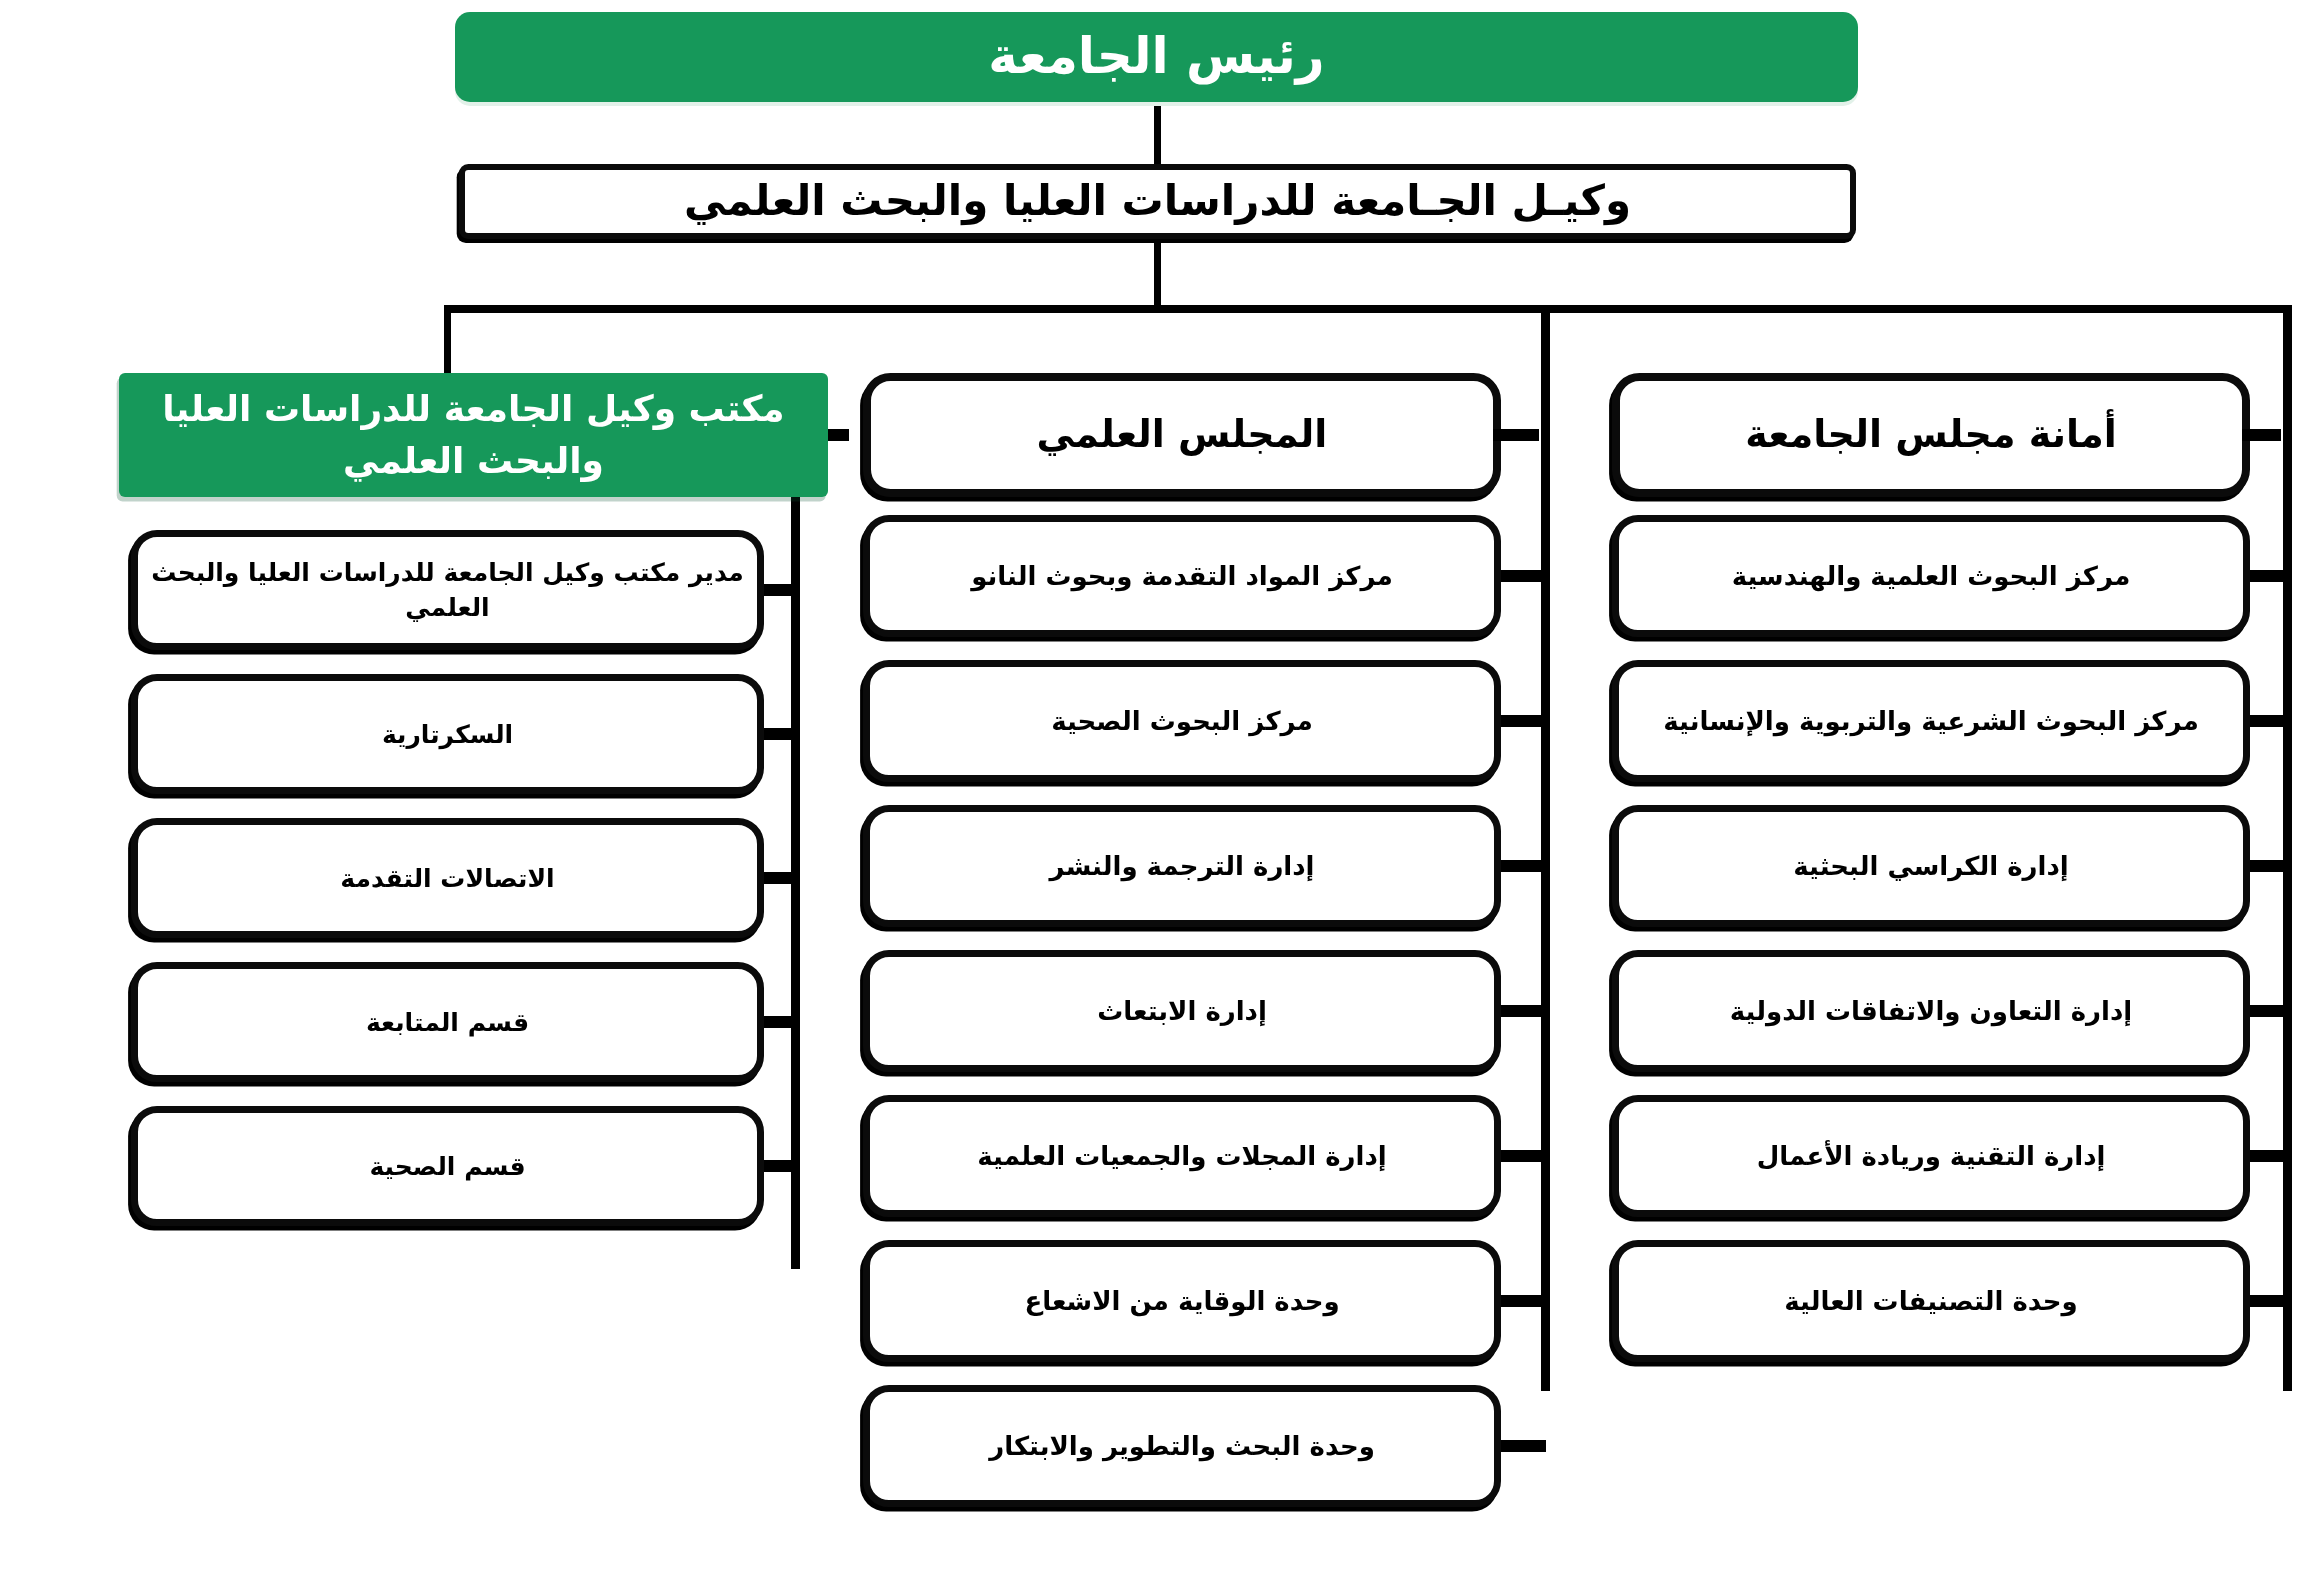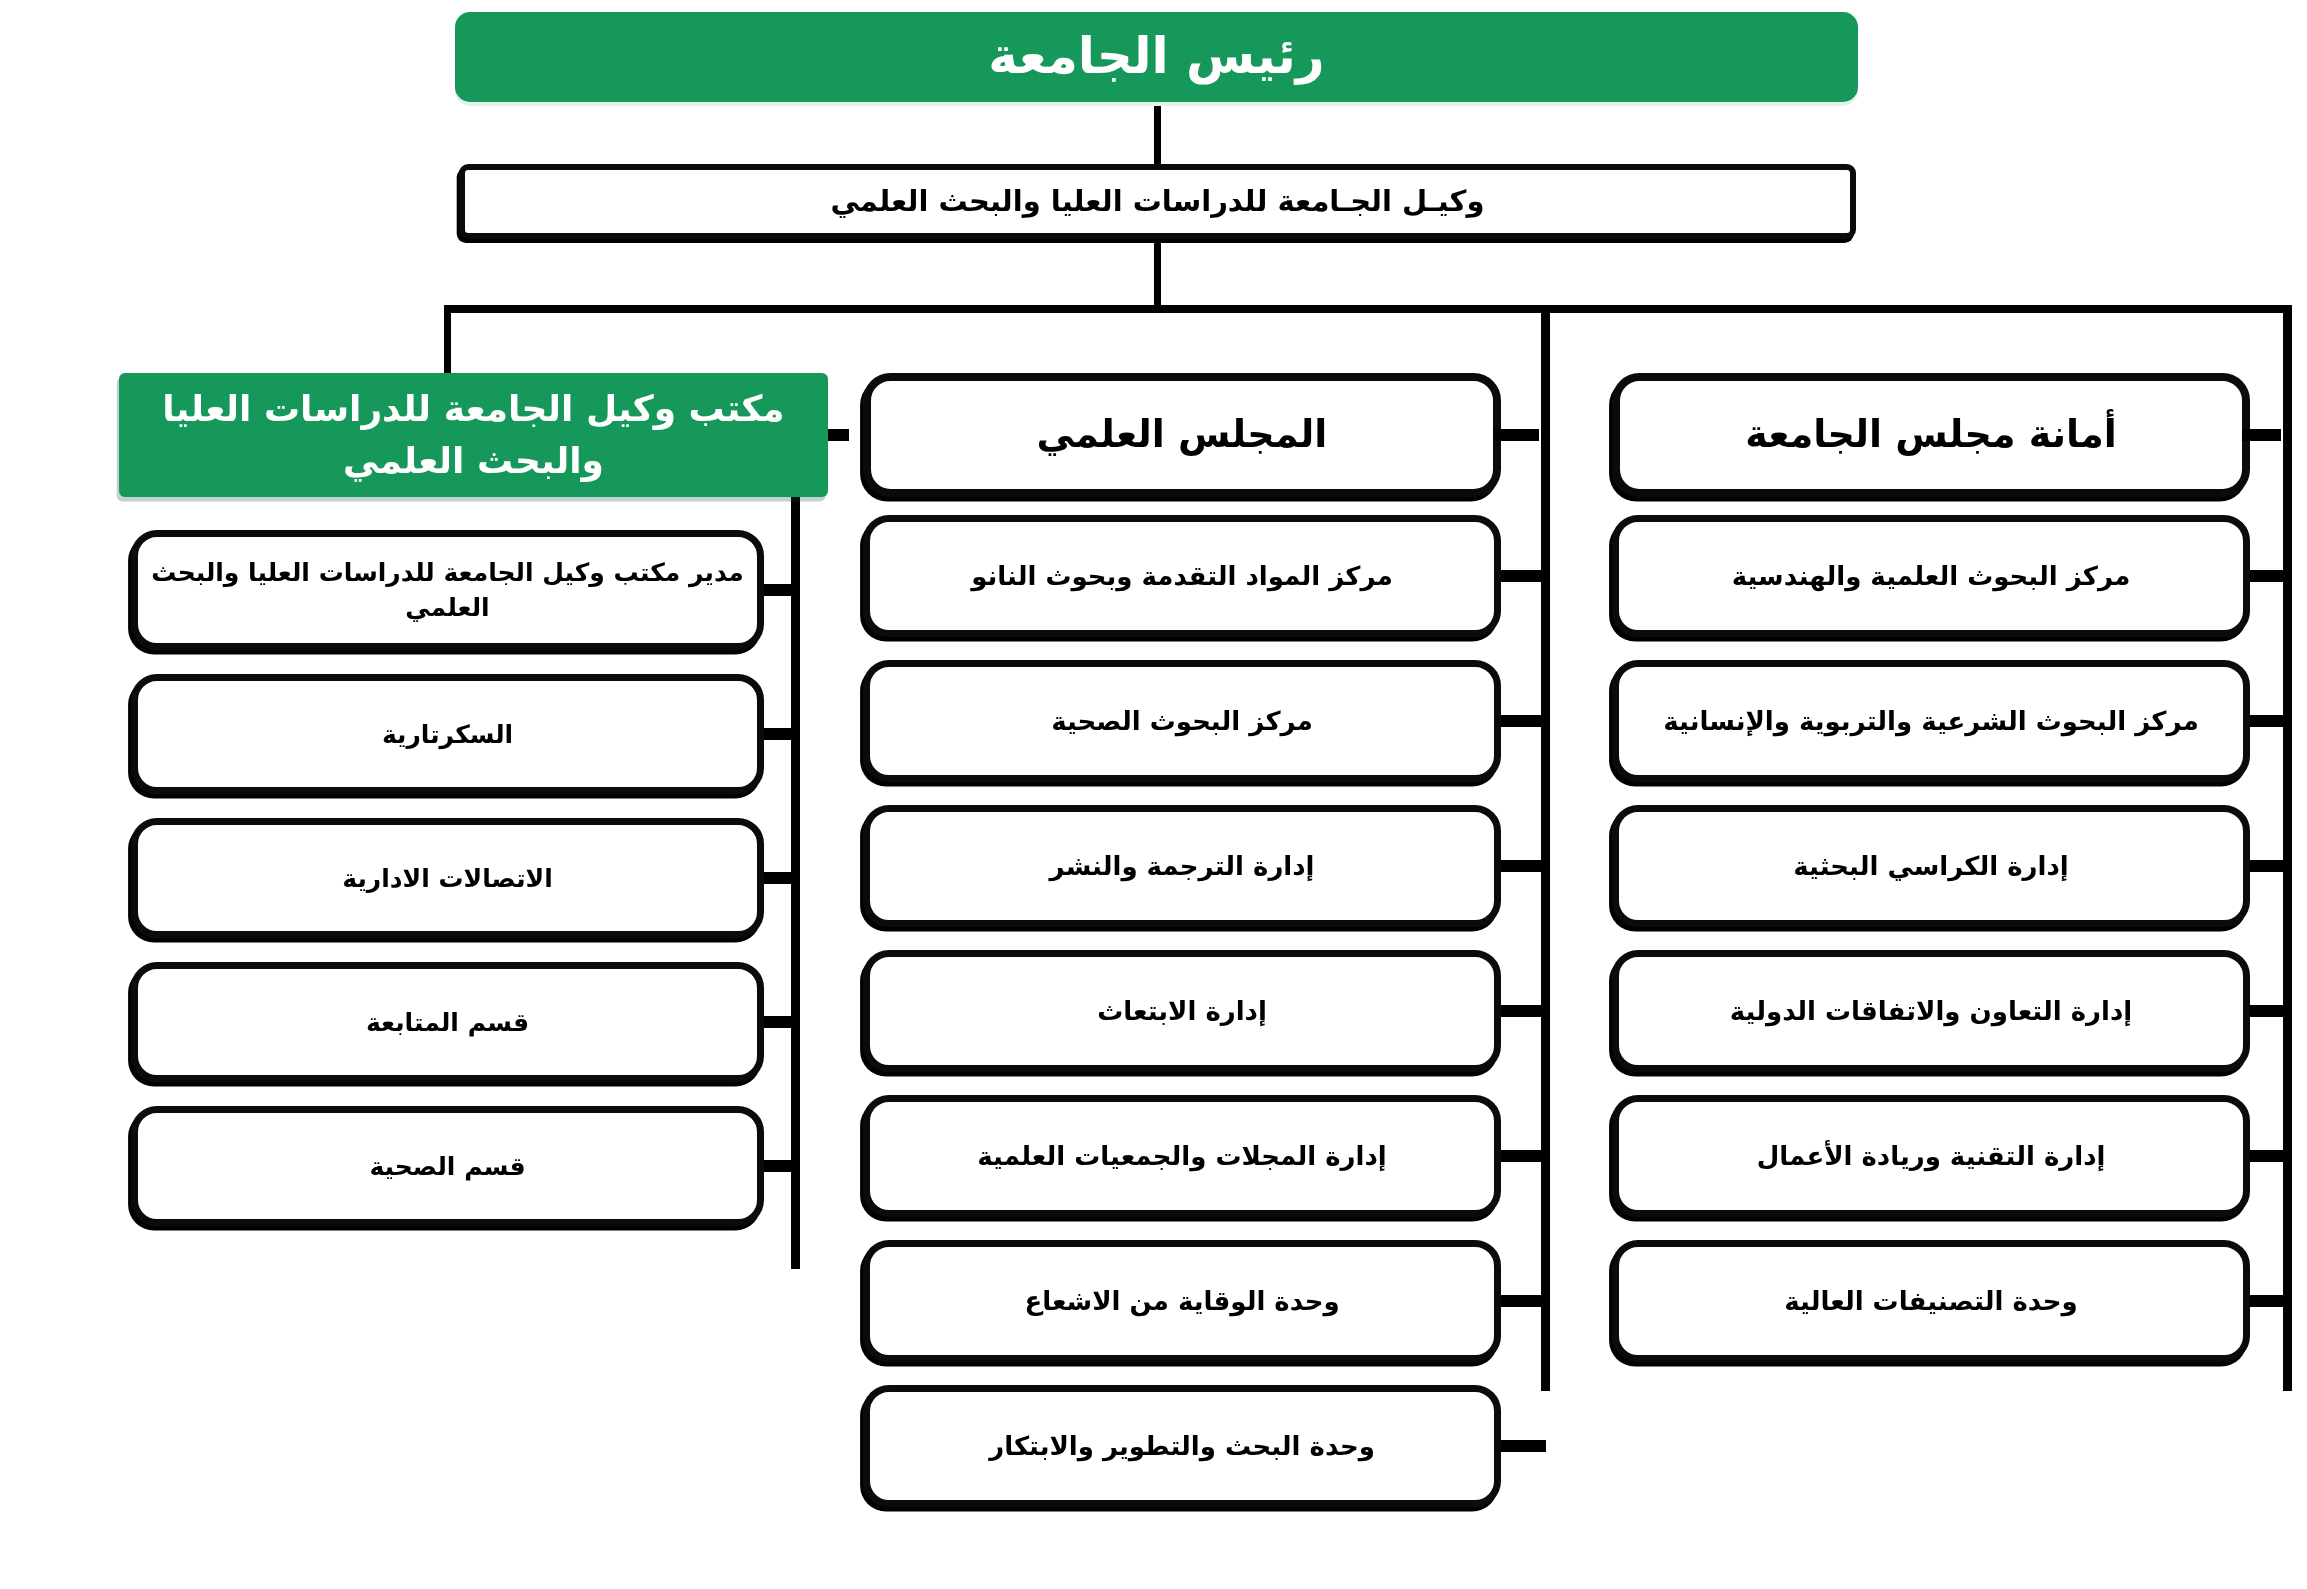--- a/index.html
+++ b/index.html
@@ -29,21 +29,21 @@
     border:none;
   }
   .white{
     background:#fff;
     border:8px solid #0b0b0b;
     box-shadow:-2.9px 4.6px 0 #000;
   }
   
   #root-box{ left:455px; top:11.5px; width:1403px; height:90px; border-radius:15px; font-size:50px; box-shadow:0 4px 0 #e2f1e9; }
   
-  #deputy-box{ left:459px; top:164px; width:1397px; height:75px; border:6.9px solid #0b0b0b; border-radius:9.2px; font-size:29px; box-shadow:-2.3px 4px 0 #000; }
+  #deputy-box{ left:459px; top:164px; width:1397px; height:75px; border:6.9px solid #0b0b0b; border-radius:9.2px; font-size:42px; box-shadow:-2.3px 4px 0 #000; }
   
   .header{ top:373px; height:124px; font-size:38px; padding:0 27.5px; }
   #header-office{ left:119px; width:709px; border-radius:6px; font-size:36px; box-shadow:-2.3px 4.6px 0 rgba(9,80,46,.25); }
   #header-council{ left:863px; width:638px; border-radius:27.5px; }
   #header-secretariat{ left:1612px; width:638px; border-radius:27.5px; }
   
   .header{ position:absolute; }
   #header-office::after, #header-council::after, #header-secretariat::after{
     content:""; position:absolute; top:50%; margin-top:-5.7px; height:11.5px; background:#000;
   }
@@ -102,21 +102,21 @@
 
   <div class="box green header" id="header-office">مكتب وكيل الجامعة للدراسات العليا والبحث العلمي</div>
 
   <div class="box white header" id="header-council">المجلس العلمي</div>
 
   <div class="box white header" id="header-secretariat">أمانة مجلس الجامعة</div>
 
   <div class="children" id="children-0">
       <div class="child">مدير مكتب وكيل الجامعة للدراسات العليا والبحث العلمي</div>
       <div class="child">السكرتارية</div>
-      <div class="child">الاتصالات الادارية</div>
+      <div class="child">الاتصالات التقدمة</div>
       <div class="child">قسم المتابعة</div>
       <div class="child">قسم الصحية</div>
     </div>
   <div class="children" id="children-1">
       <div class="child">مركز المواد التقدمة وبحوث النانو</div>
       <div class="child">مركز البحوث الصحية</div>
       <div class="child">إدارة الترجمة والنشر</div>
       <div class="child">إدارة الابتعاث</div>
       <div class="child">إدارة المجلات والجمعيات العلمية</div>
       <div class="child">وحدة الوقاية من الاشعاع</div>

